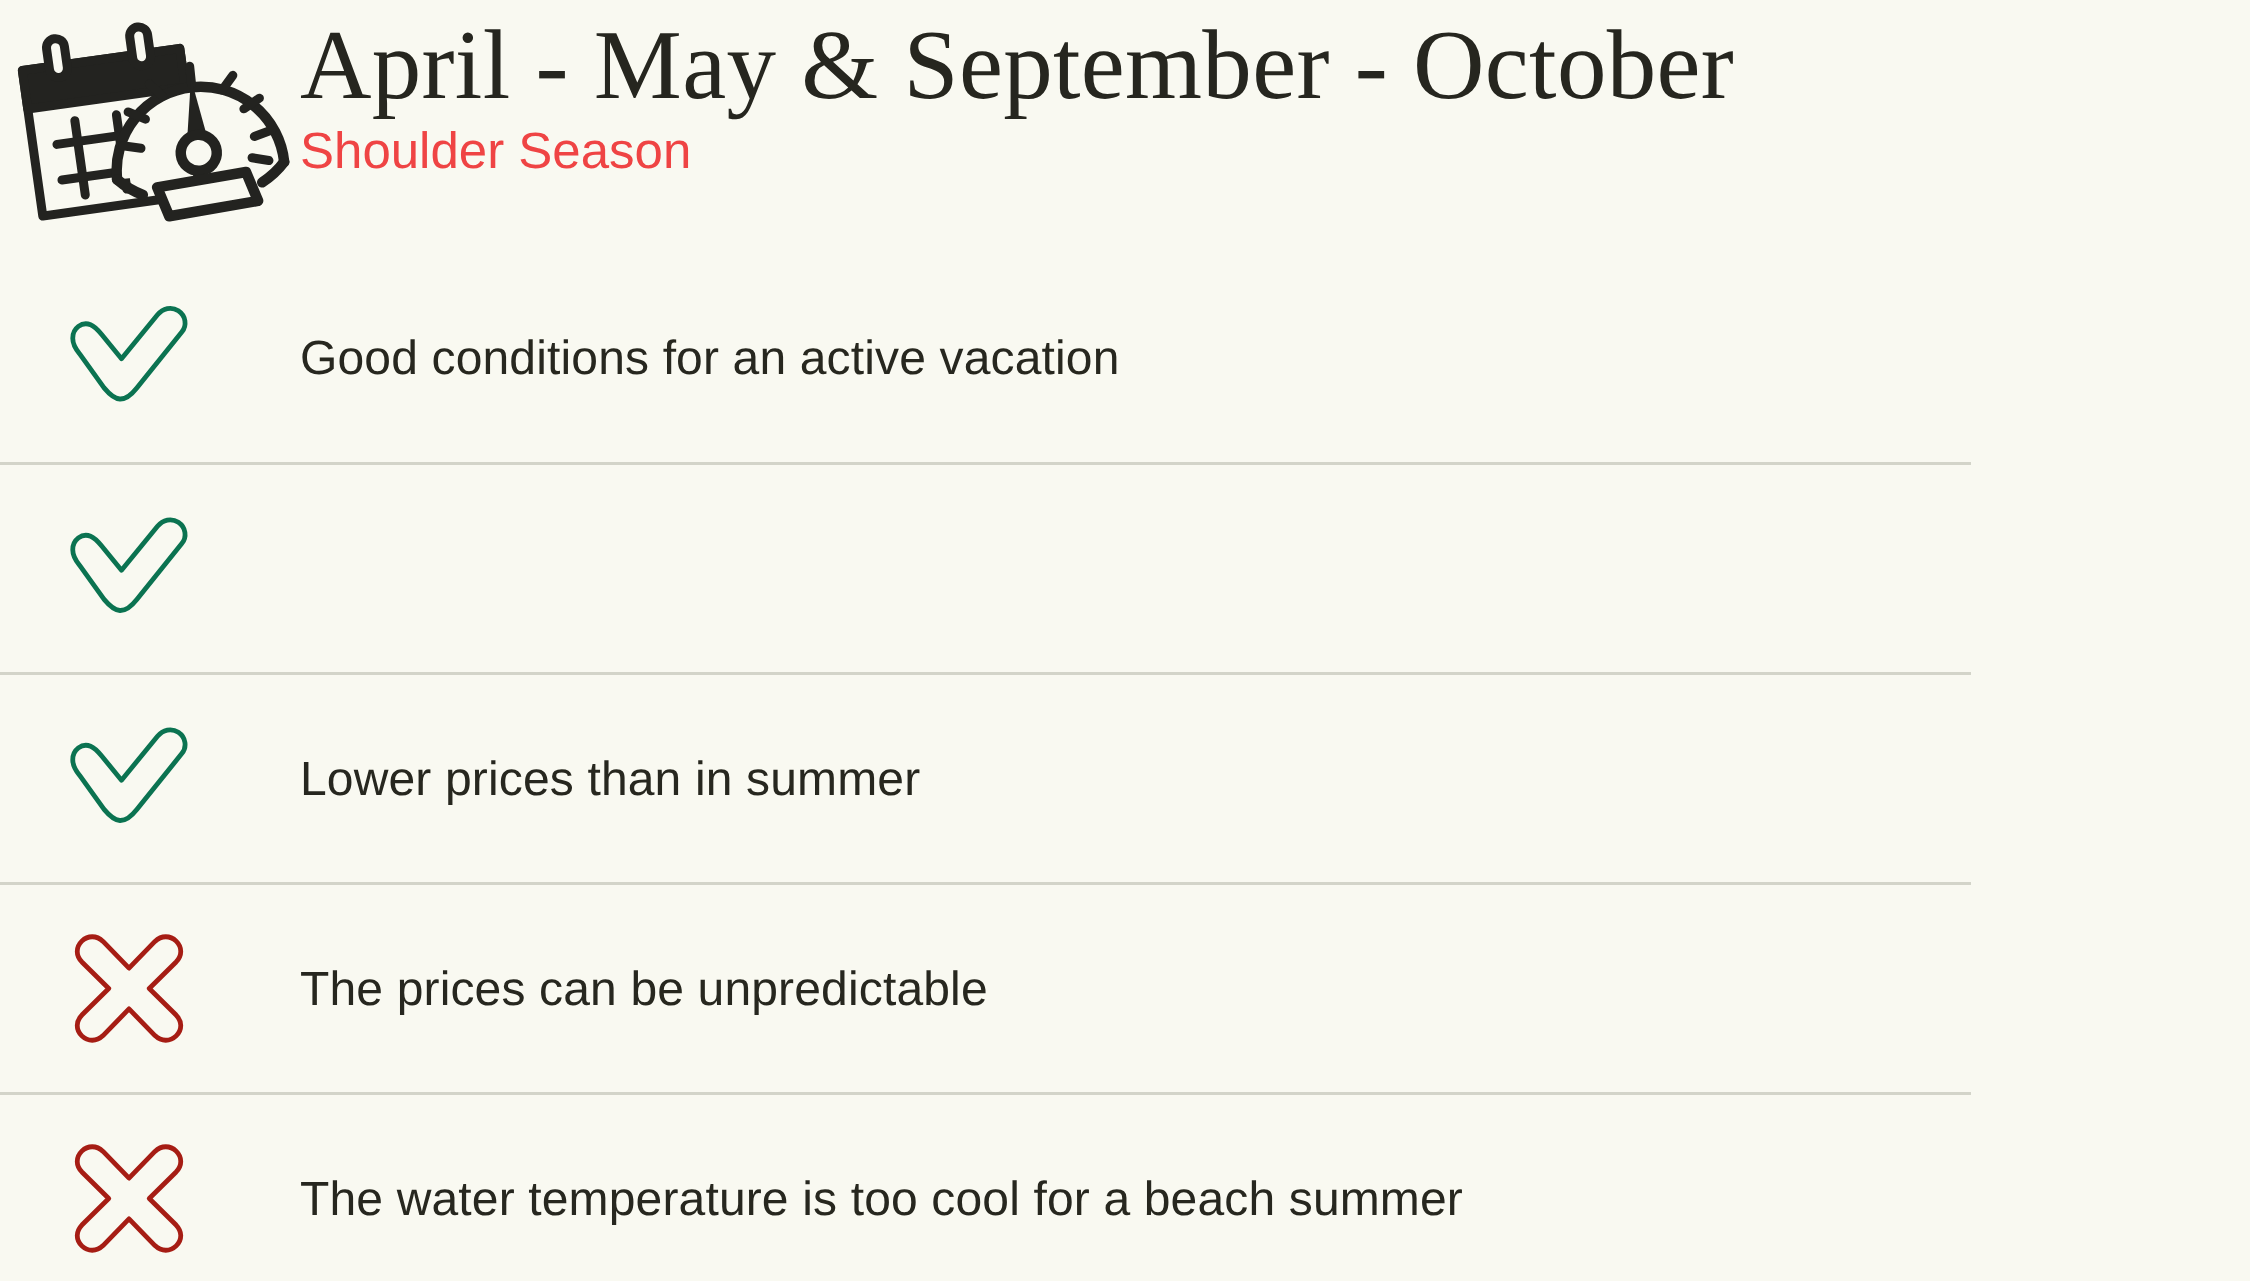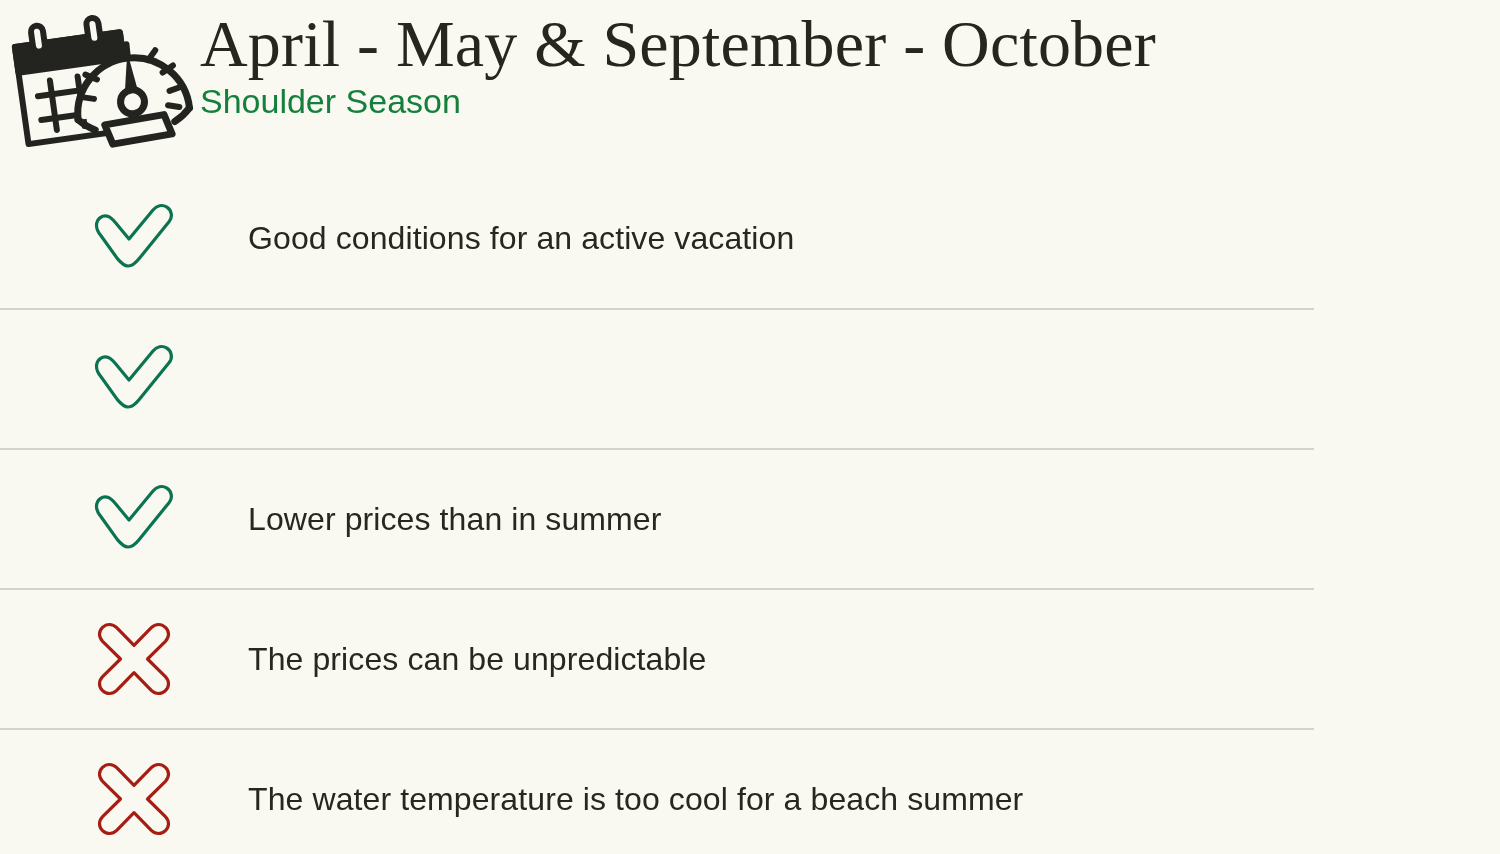--- a/index.html
+++ b/index.html
@@ -60,37 +60,36 @@
     letter-spacing: 0.2px;
     white-space: nowrap;
     margin: 0;
   }
 
   .header-subtitle {
     font-family: "Liberation Sans", sans-serif;
     font-size: 34px;
     line-height: 1.1;
     font-weight: 400;
-    color: #15803d;
+    color: #ef4444;
     margin: 6px 0 0 0;
     white-space: nowrap;
   }
 
   
   .rows {
     position: relative;
   }
 
   .row {
     position: relative;
     height: 140px;
     display: flex;
     align-items: center;
     box-sizing: border-box;
-    padding-left: 48px;
   }
 
   .row + .row {
     border-top: 2px solid #d3d4c9;
   }
 
   .row-icon {
     width: 200px;
     min-width: 200px;
     display: flex;

